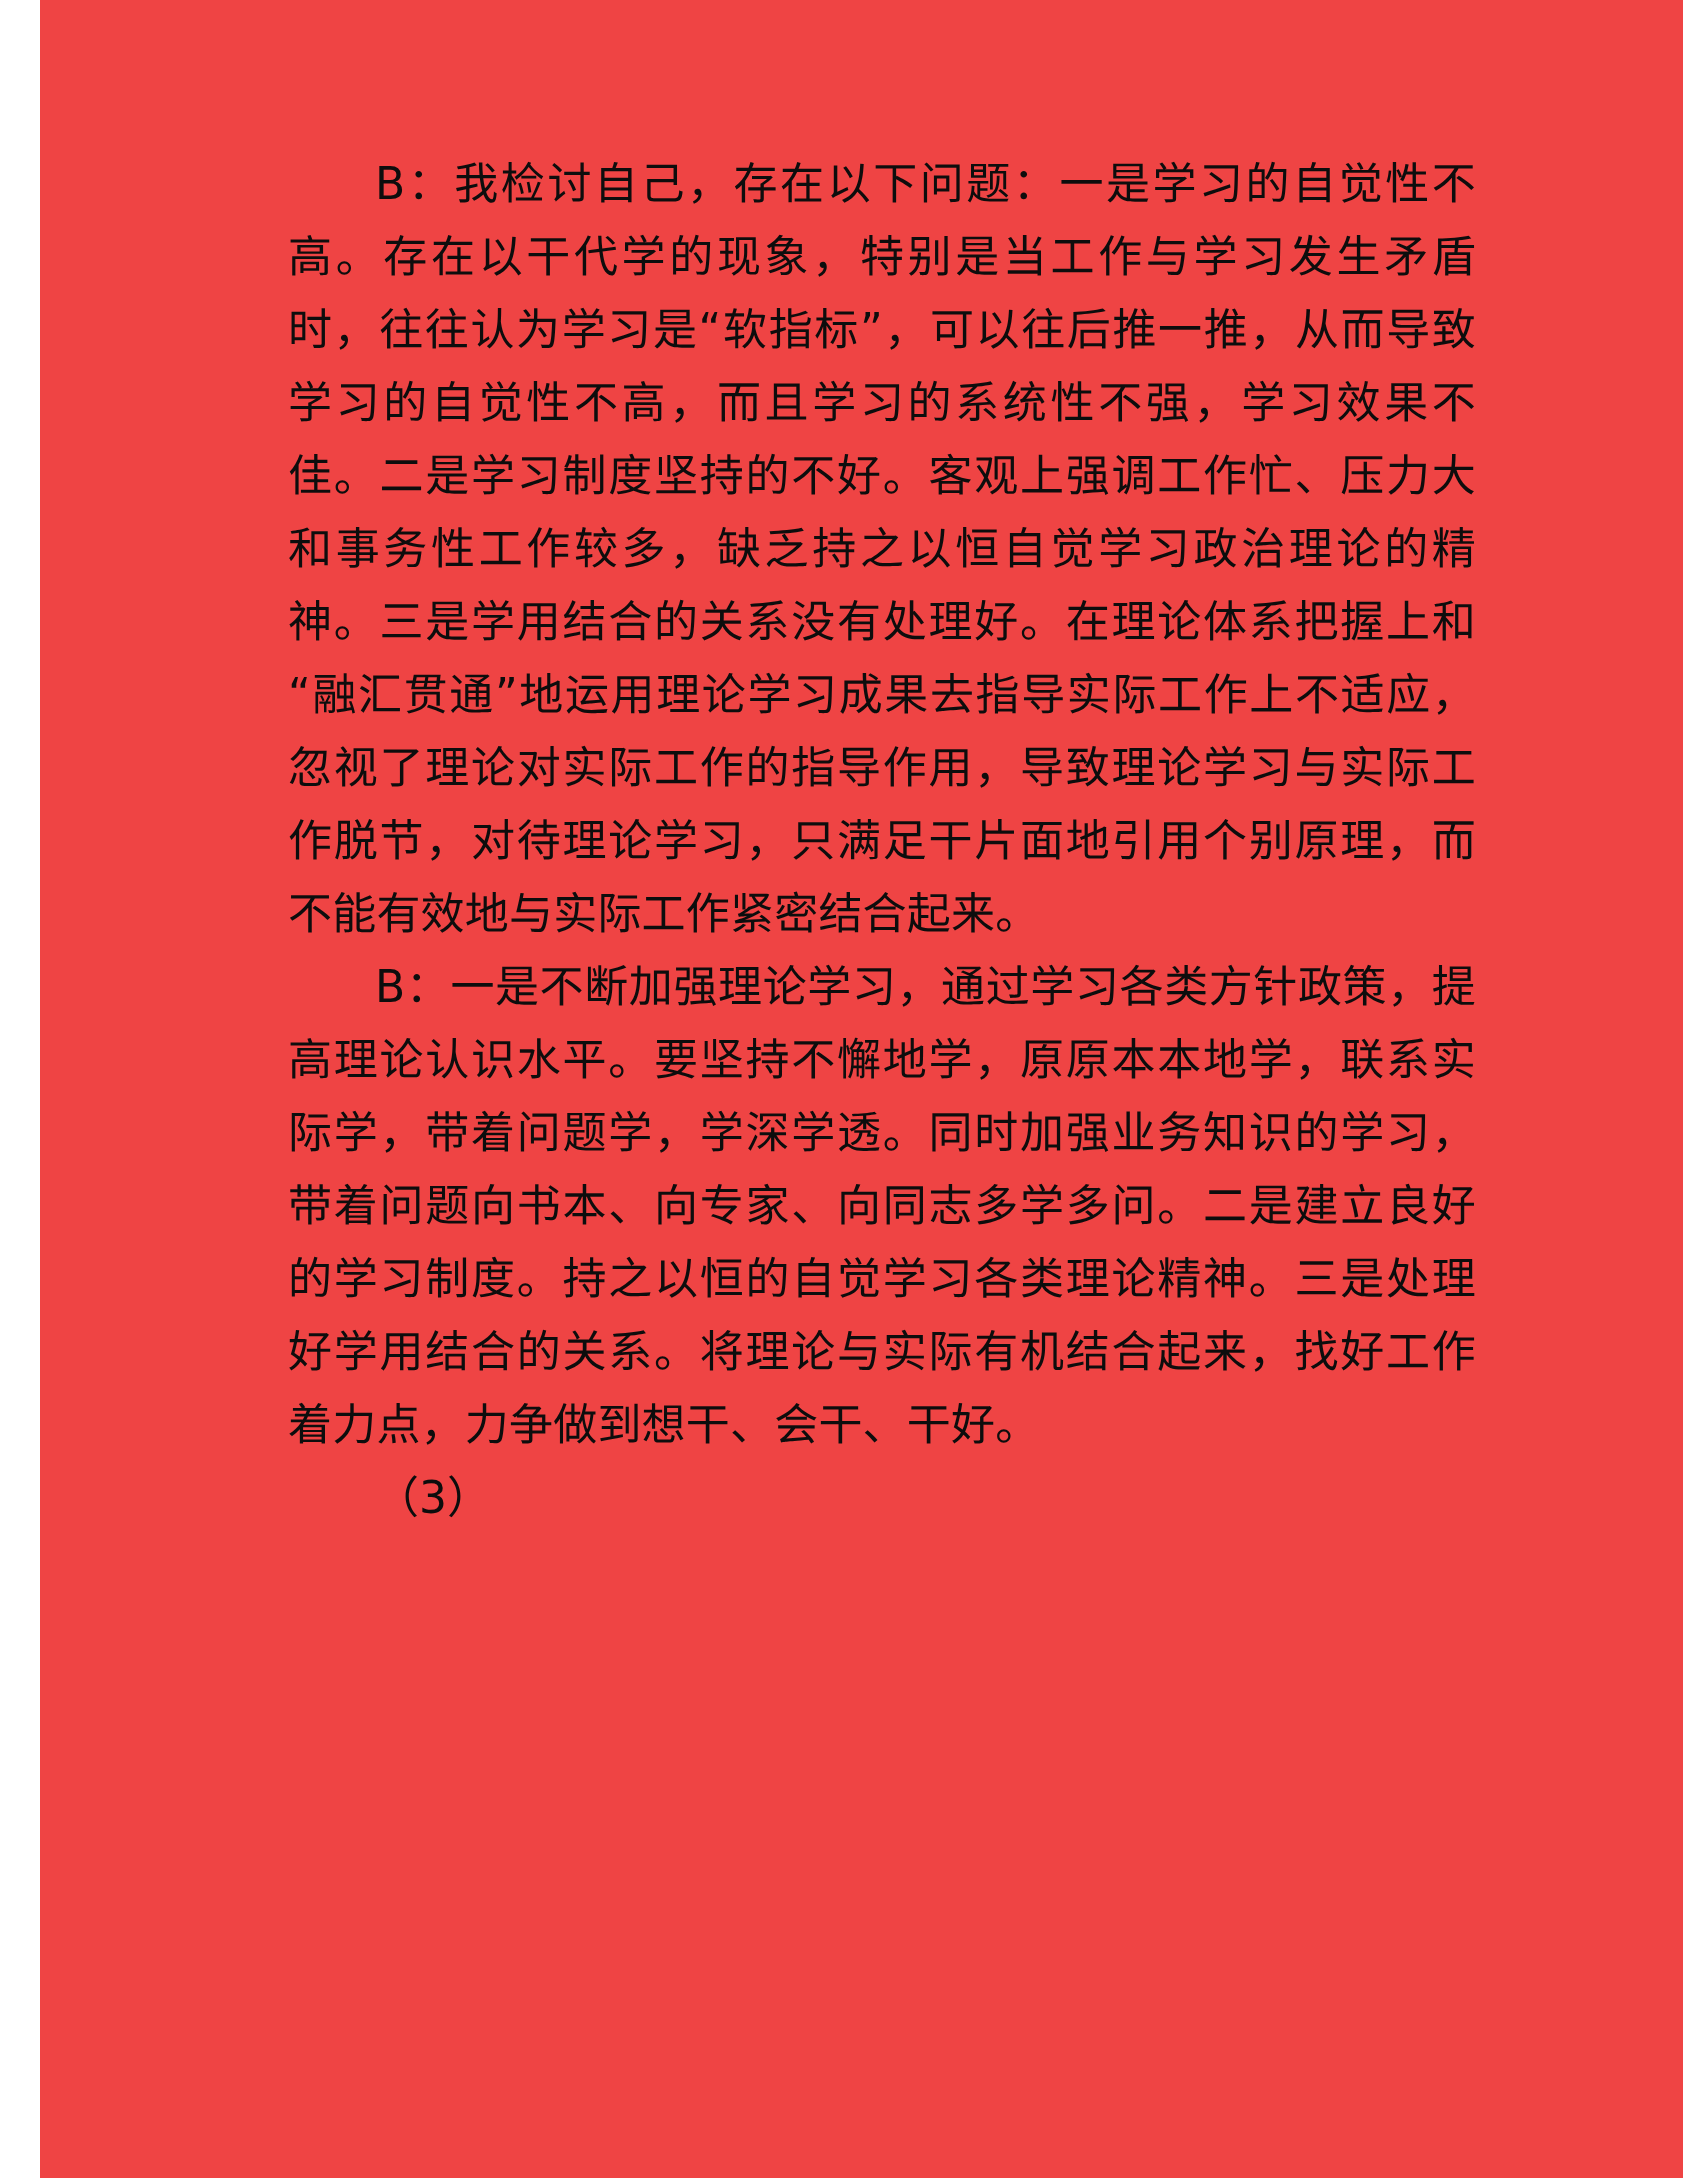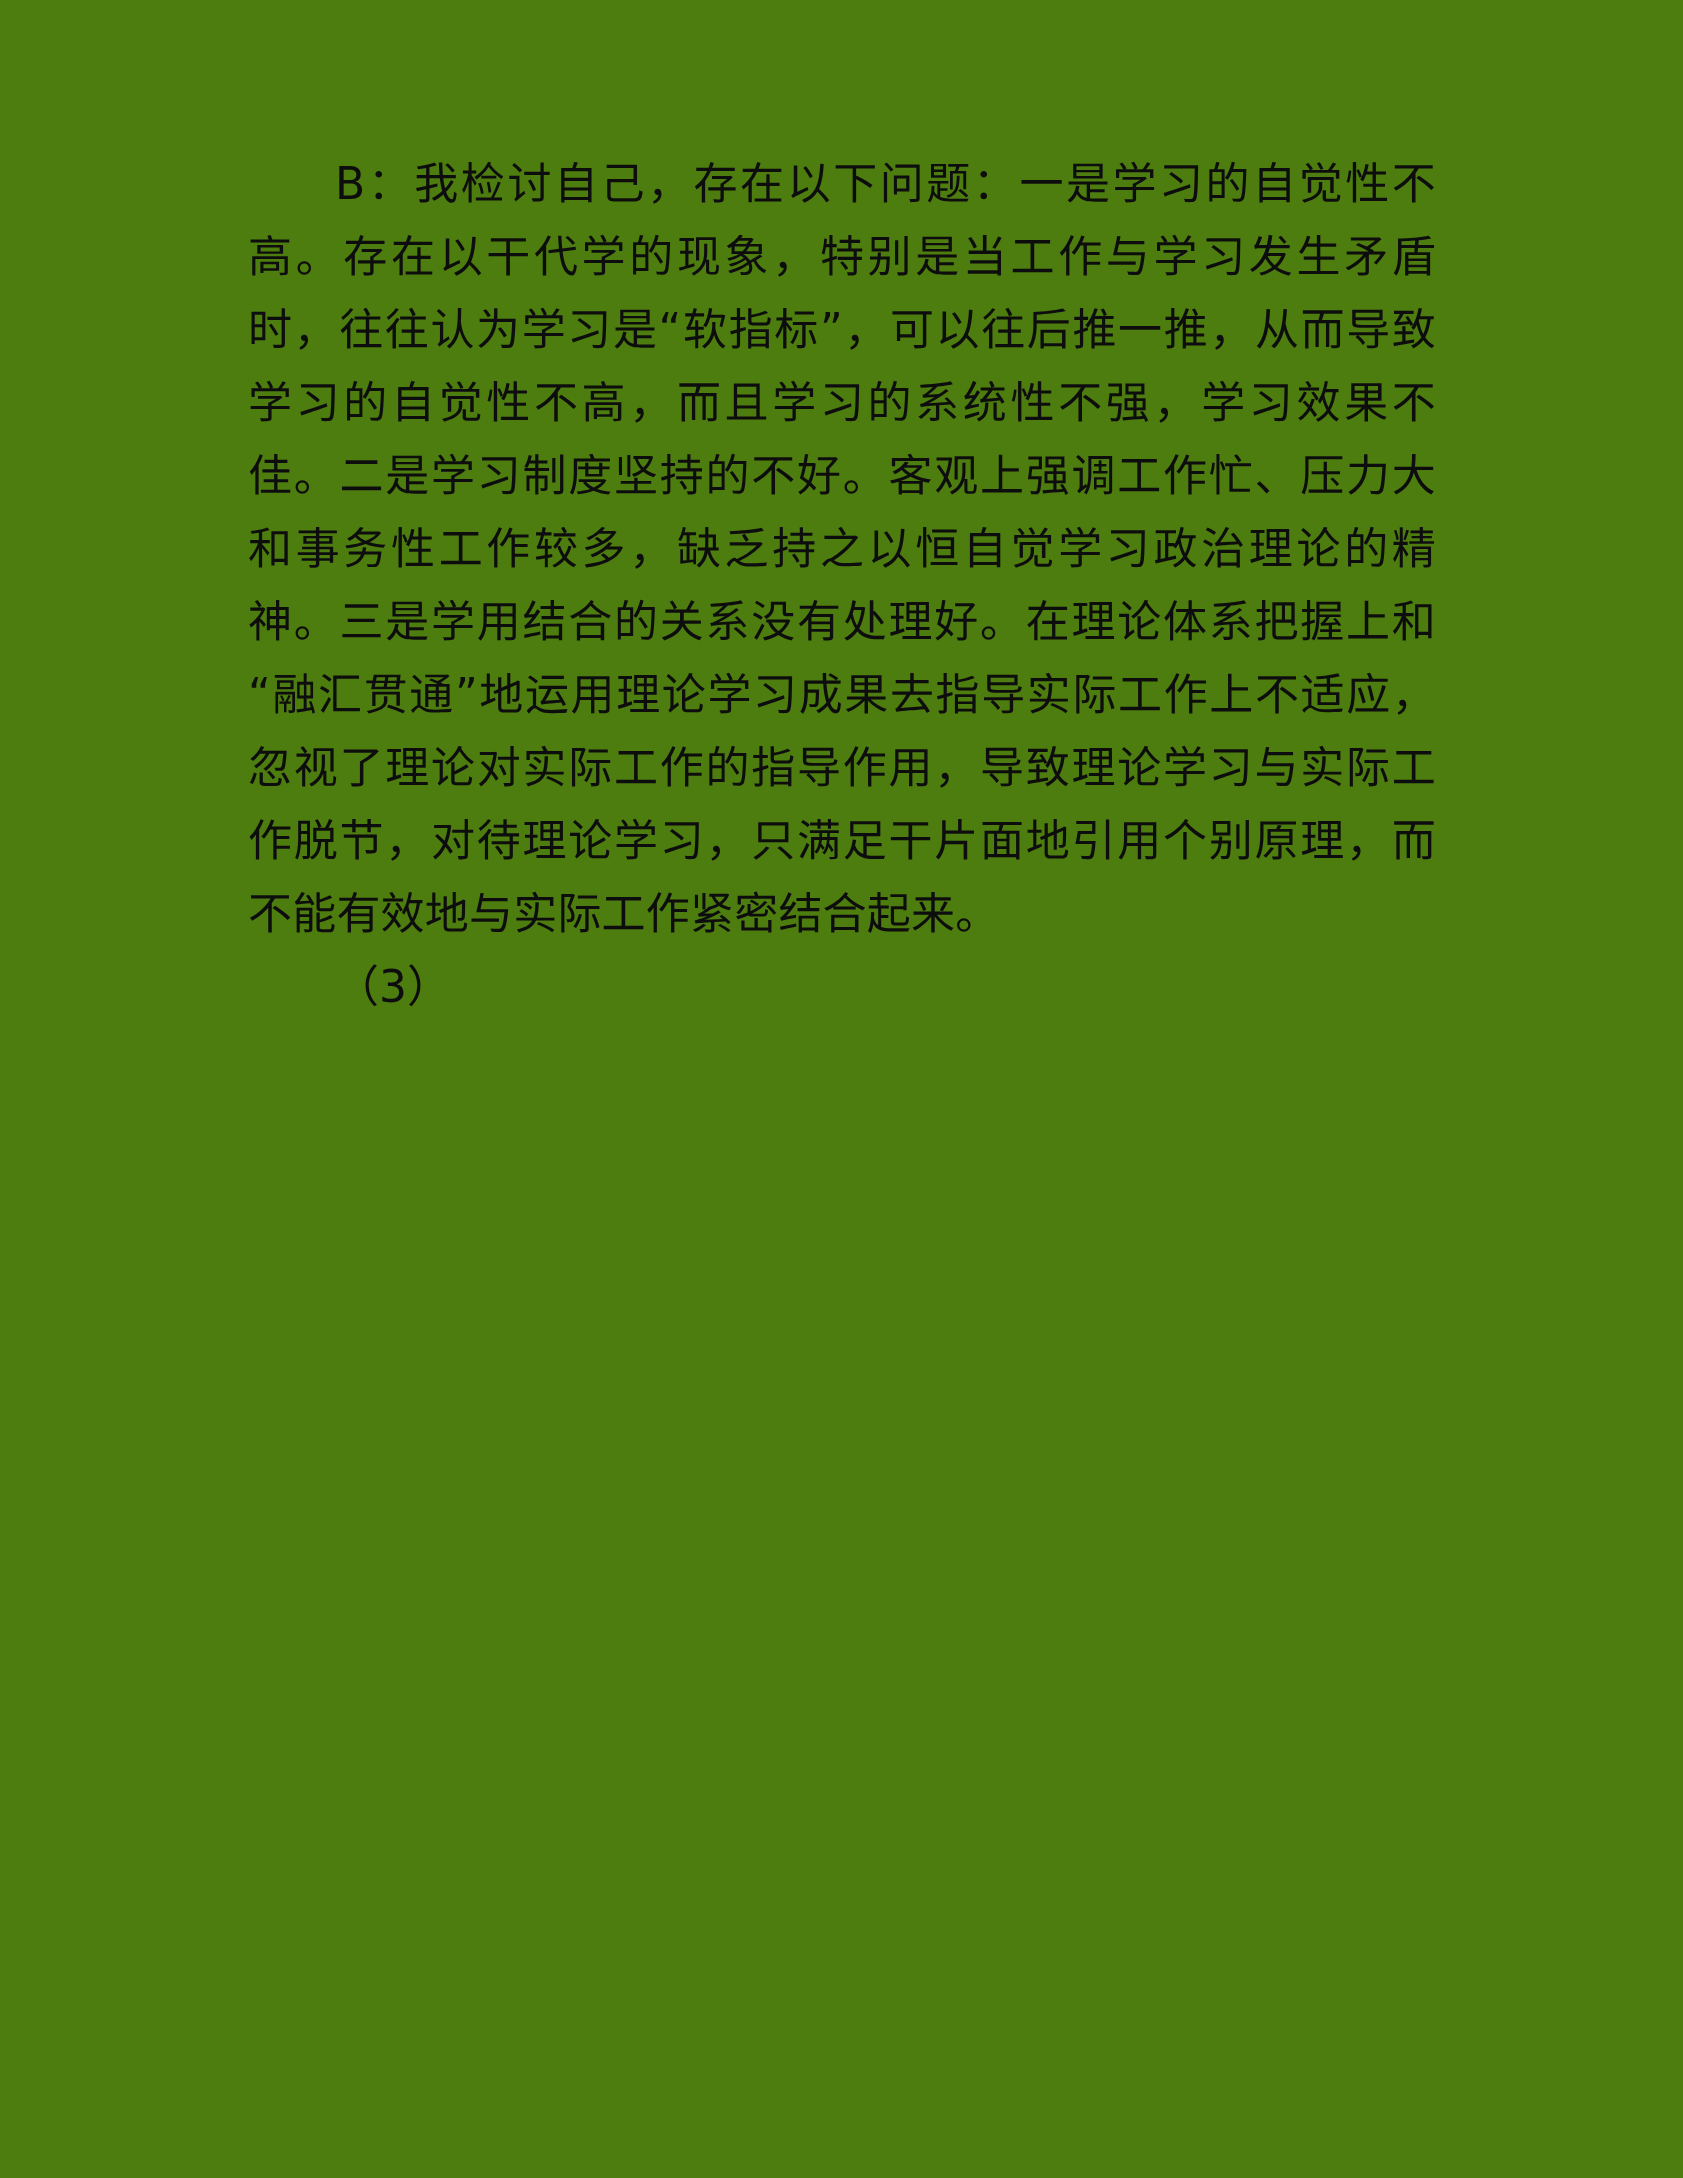--- a/index.html
+++ b/index.html
@@ -15,23 +15,24 @@
     overflow: hidden;
     font-family: "DejaVu Sans", "Liberation Sans", sans-serif;
     color: #0d0d0d;
     -webkit-font-smoothing: antialiased;
   }
 
   
   .page {
     position: absolute;
     inset: 0;
-    background: #4d7c0f;
+    background: #ef4444;
     box-sizing: border-box;
     padding: 147px 248px 0 248px;
+    margin-left: 40px;
   }
 
   .doc-body {
     width: 1188px;
   }
 
   
   .para {
     font-size: 44px;
     line-height: 73px;
@@ -61,19 +62,20 @@
 </style>
 </head>
 <body>
 
 <div class="page">
   <div class="doc-body">
 
     <p class="para">B：我检讨自己，存在以下问题：一是学习的自觉性不高。存在以干代学的现象，特别是当工作与学习发生矛盾时，往往认为学习是“软指标”，可以往后推一推，从而导致学习的自觉性不高，而且学习的系统性不强，学习效果不佳。二是学习制度坚持的不好。客观上强调工作忙、压力大和事务性工作较多，缺乏持之以恒自觉学习政治理论的精神。三是学用结合的关系没有处理好。在理论体系把握上和“融汇贯通”地运用理论学习成果去指导实际工作上不适应，忽视了理论对实际工作的指导作用，导致理论学习与实际工作脱节，对待理论学习，只满足干片面地引用个别原理，而不能有效地与实际工作紧密结合起来。</p>
 
 
+    <p class="para">B：一是不断加强理论学习，通过学习各类方针政策，提高理论认识水平。要坚持不懈地学，原原本本地学，联系实际学，带着问题学，学深学透。同时加强业务知识的学习，带着问题向书本、向专家、向同志多学多问。二是建立良好的学习制度。持之以恒的自觉学习各类理论精神。三是处理好学用结合的关系。将理论与实际有机结合起来，找好工作着力点，力争做到想干、会干、干好。</p>
 
 
     <p class="section-marker">（3）</p>
 
   </div>
 </div>
 
 
 </body></html>

